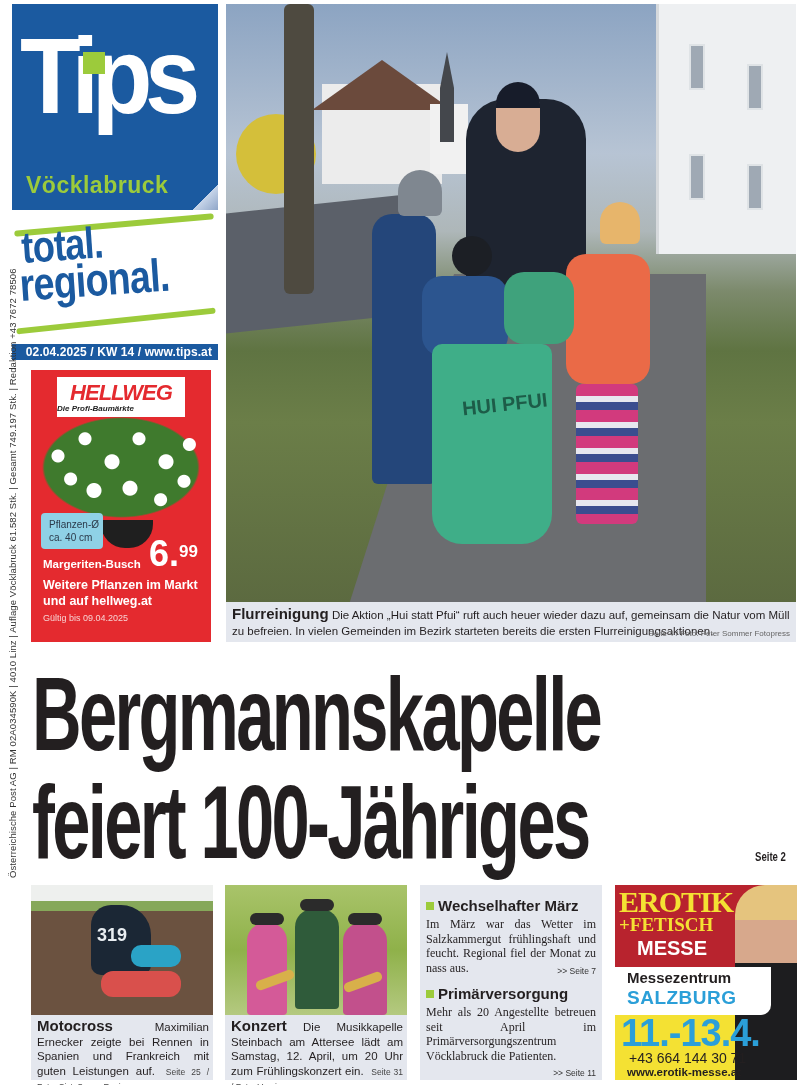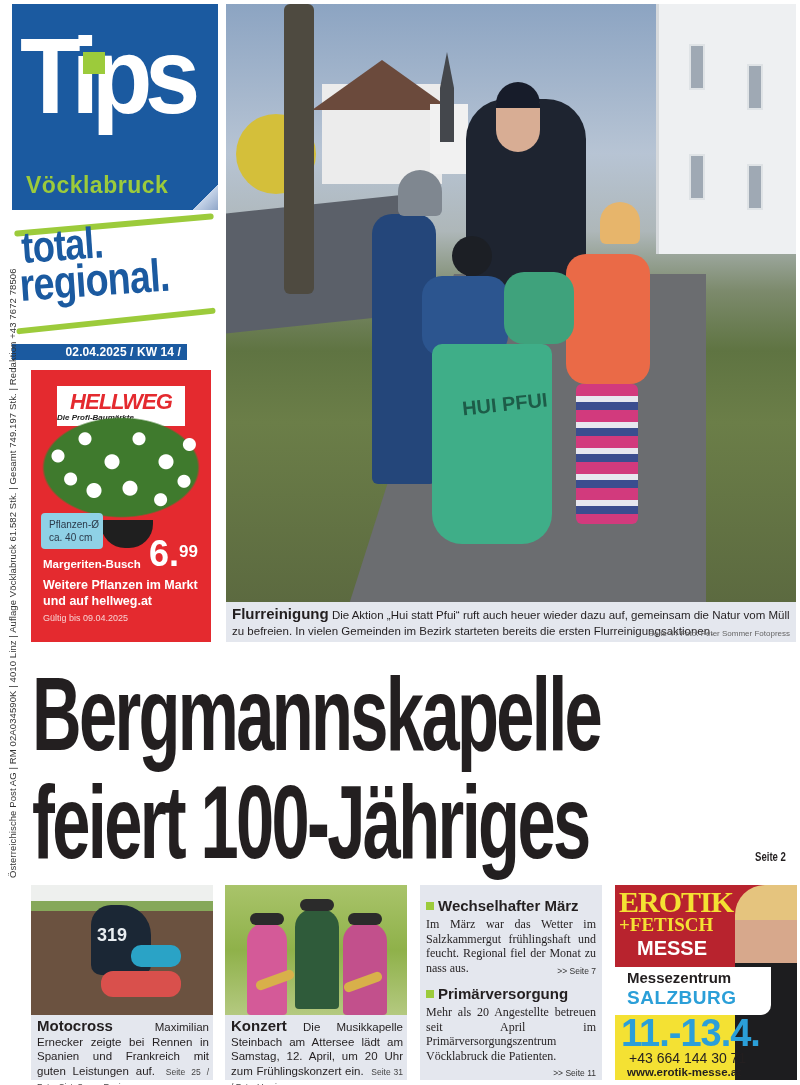--- a/index.html
+++ b/index.html
@@ -12,28 +12,28 @@
   .masthead .logo-dot { position:absolute; left:71px; top:48px; width:22px; height:22px; background:#9ccb3b; }
   .masthead .edition { position:absolute; left:14px; top:168px; font-weight:bold; font-size:23px; color:#9ccb3b; letter-spacing:0.5px; }
   .masthead .curl { position:absolute; right:0; bottom:0; width:26px; height:26px; background:linear-gradient(135deg,#1b5aa0 50%, #c8d6ea 50%, #8fa6c8 100%); }
 
   .slogan { position:absolute; left:12px; top:212px; width:208px; height:120px; }
   .slogan .stroke1 { position:absolute; left:2px; top:10px; width:200px; height:6px; background:#9ccb3b; transform:rotate(-5deg); border-radius:3px; }
   .slogan .stroke2 { position:absolute; left:4px; top:106px; width:200px; height:6px; background:#9ccb3b; transform:rotate(-6deg); border-radius:3px; }
   .slogan .line1 { position:absolute; left:8px; top:14px; font-family:"Liberation Sans", sans-serif; font-weight:bold; font-size:44px; line-height:44px; color:#1b5aa0; transform:rotate(-4deg) scaleX(0.82); transform-origin:left top; letter-spacing:-1px; }
   .slogan .line2 { position:absolute; left:6px; top:50px; font-family:"Liberation Sans", sans-serif; font-weight:bold; font-size:46px; line-height:46px; color:#1b5aa0; transform:rotate(-4deg) scaleX(0.82); transform-origin:left top; letter-spacing:-1px; }
 
-  .datebar { position:absolute; left:12px; top:344px; width:175px; height:16px; background:#1b5aa0; color:#ffffff; font-weight:bold; font-size:12px; line-height:16px; text-align:right; padding-right:6px; letter-spacing:0.1px; }
+  .datebar { position:absolute; left:12px; top:344px; width:206px; height:16px; background:#1b5aa0; color:#ffffff; font-weight:bold; font-size:12px; line-height:16px; text-align:right; padding-right:6px; letter-spacing:0.1px; }
 
   
   .imprint { position:absolute; left:6px; top:878px; width:520px; height:14px; transform:rotate(-90deg); transform-origin:left top; font-size:9.5px; line-height:14px; color:#333; white-space:nowrap; letter-spacing:0.1px; }
 
   
   .ad-hellweg { position:absolute; left:31px; top:370px; width:180px; height:272px; background:#e42a2f; overflow:hidden; }
-  .ad-hellweg .brand-box { position:absolute; left:26px; top:16px; width:128px; height:40px; background:#ffffff; }
+  .ad-hellweg .brand-box { position:absolute; left:26px; top:7px; width:128px; height:40px; background:#ffffff; }
   .ad-hellweg .brand { position:absolute; left:0; top:3px; width:128px; text-align:center; font-weight:bold; font-style:italic; font-size:22px; color:#e42a2f; letter-spacing:-1px; }
   .ad-hellweg .brand-sub { position:absolute; left:0; top:27px; width:128px; text-align:left; padding-right:10px; font-style:italic; font-weight:bold; font-size:8px; color:#222; }
   .ad-hellweg .flowers { position:absolute; left:0; top:40px; width:180px; height:115px;
      background:
        radial-gradient(circle at 15% 40%, #ffffff 0 6px, transparent 7px),
        radial-gradient(circle at 30% 25%, #ffffff 0 6px, transparent 7px),
        radial-gradient(circle at 45% 45%, #ffffff 0 7px, transparent 8px),
        radial-gradient(circle at 60% 25%, #ffffff 0 6px, transparent 7px),
        radial-gradient(circle at 75% 45%, #ffffff 0 7px, transparent 8px),
        radial-gradient(circle at 88% 30%, #ffffff 0 6px, transparent 7px),

